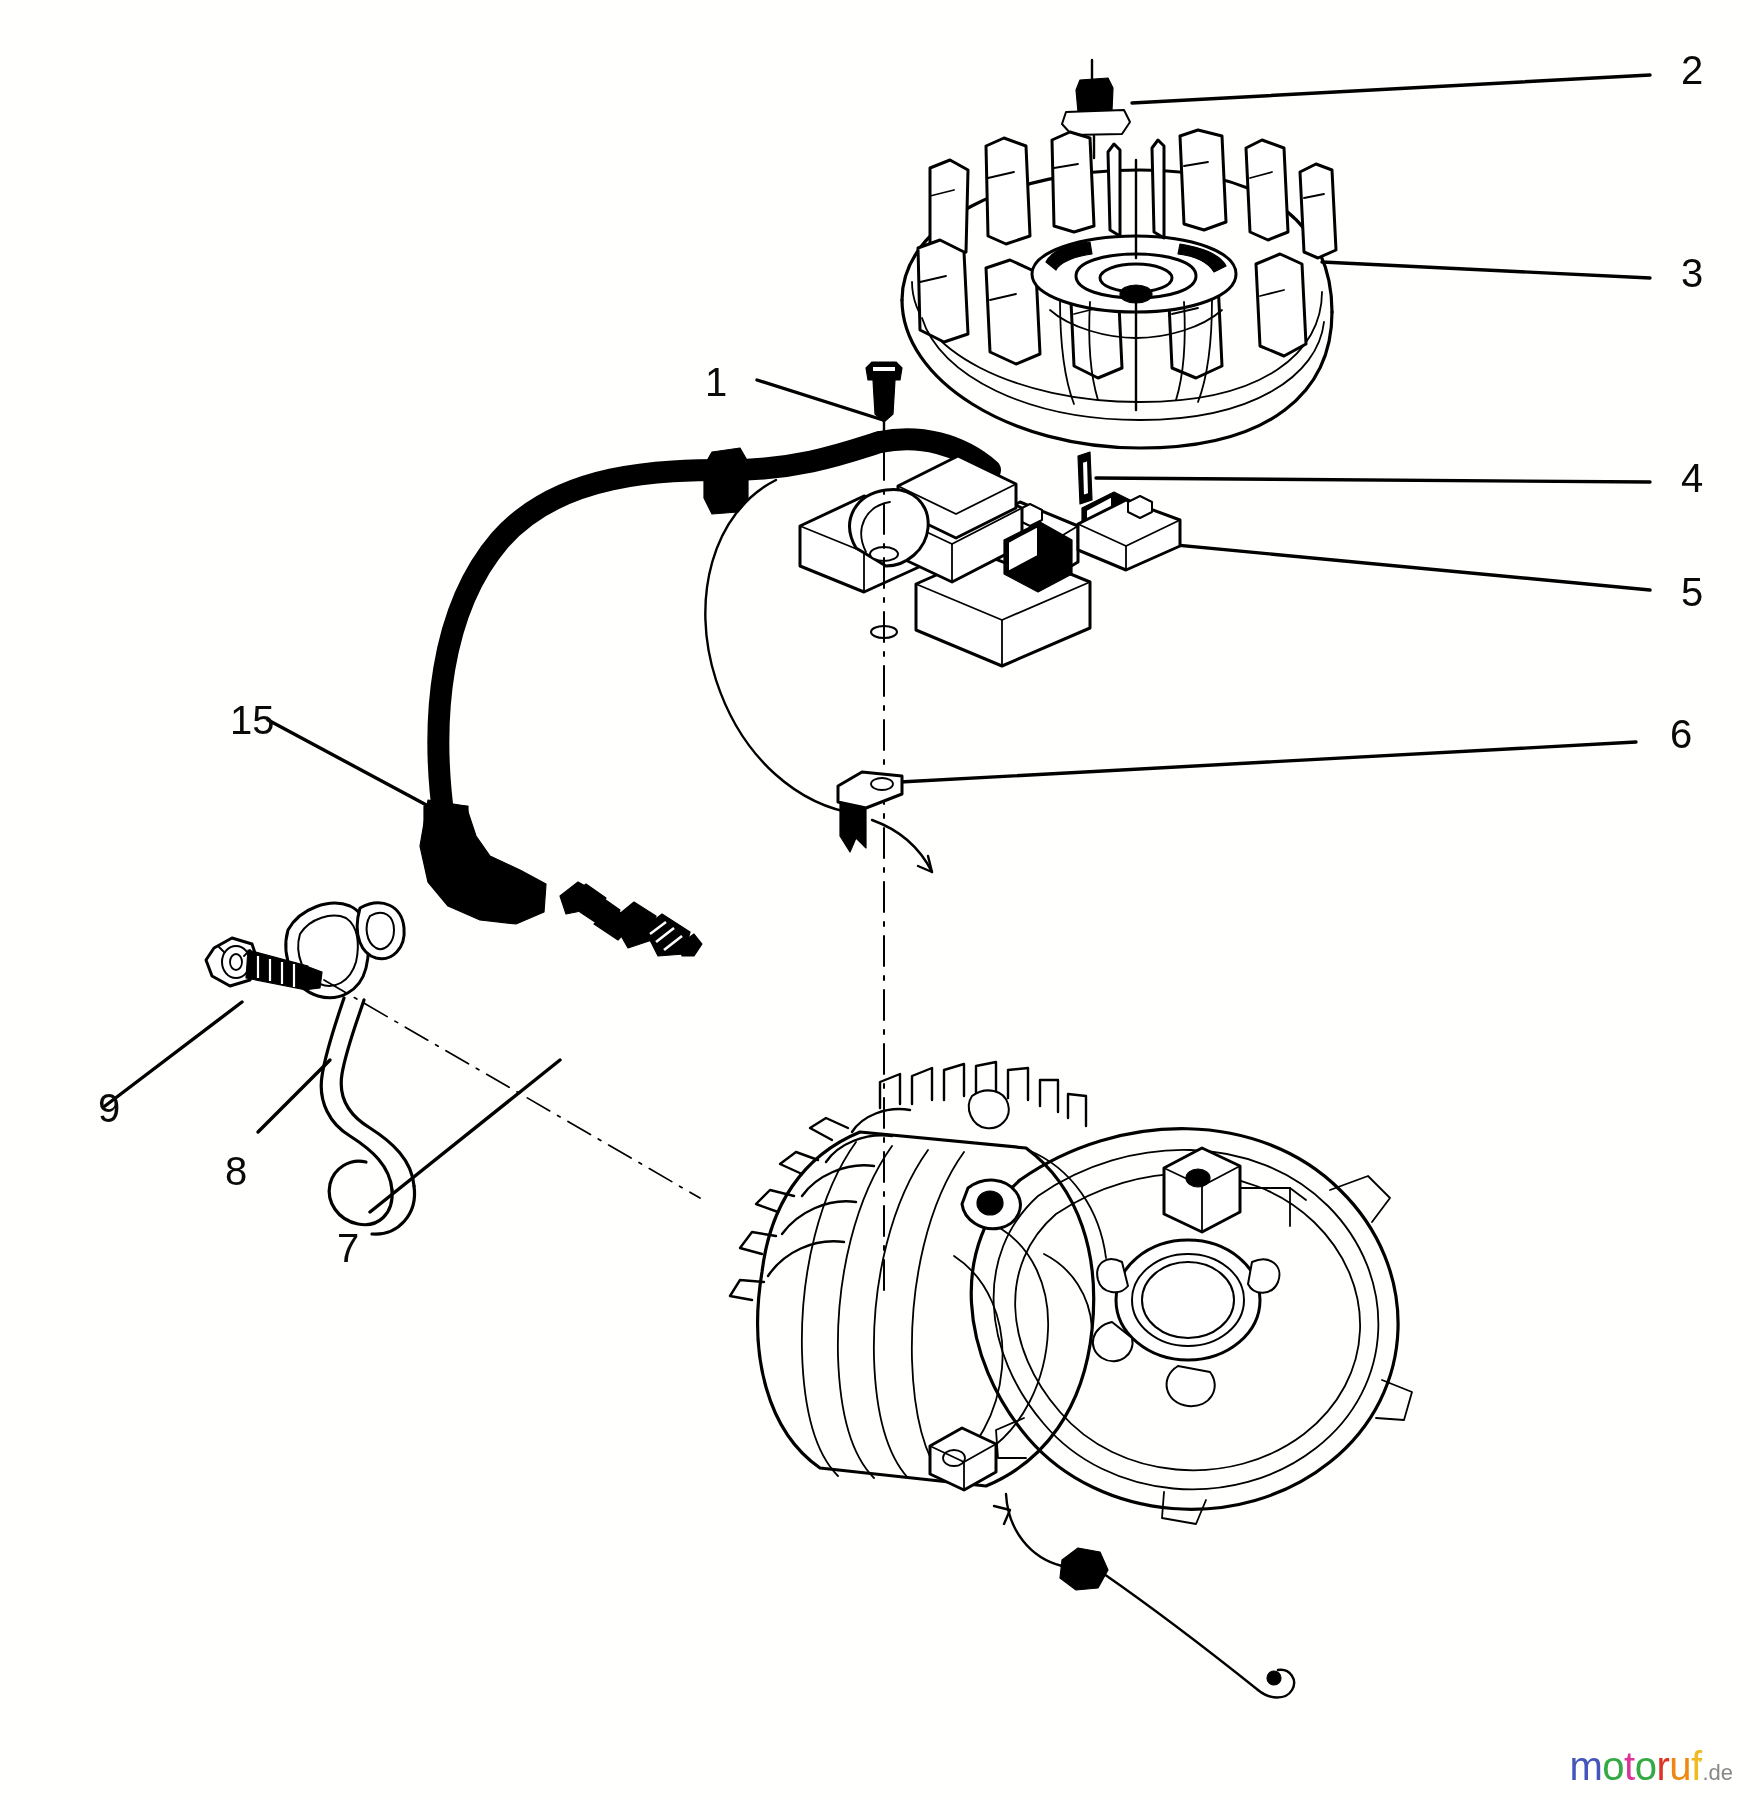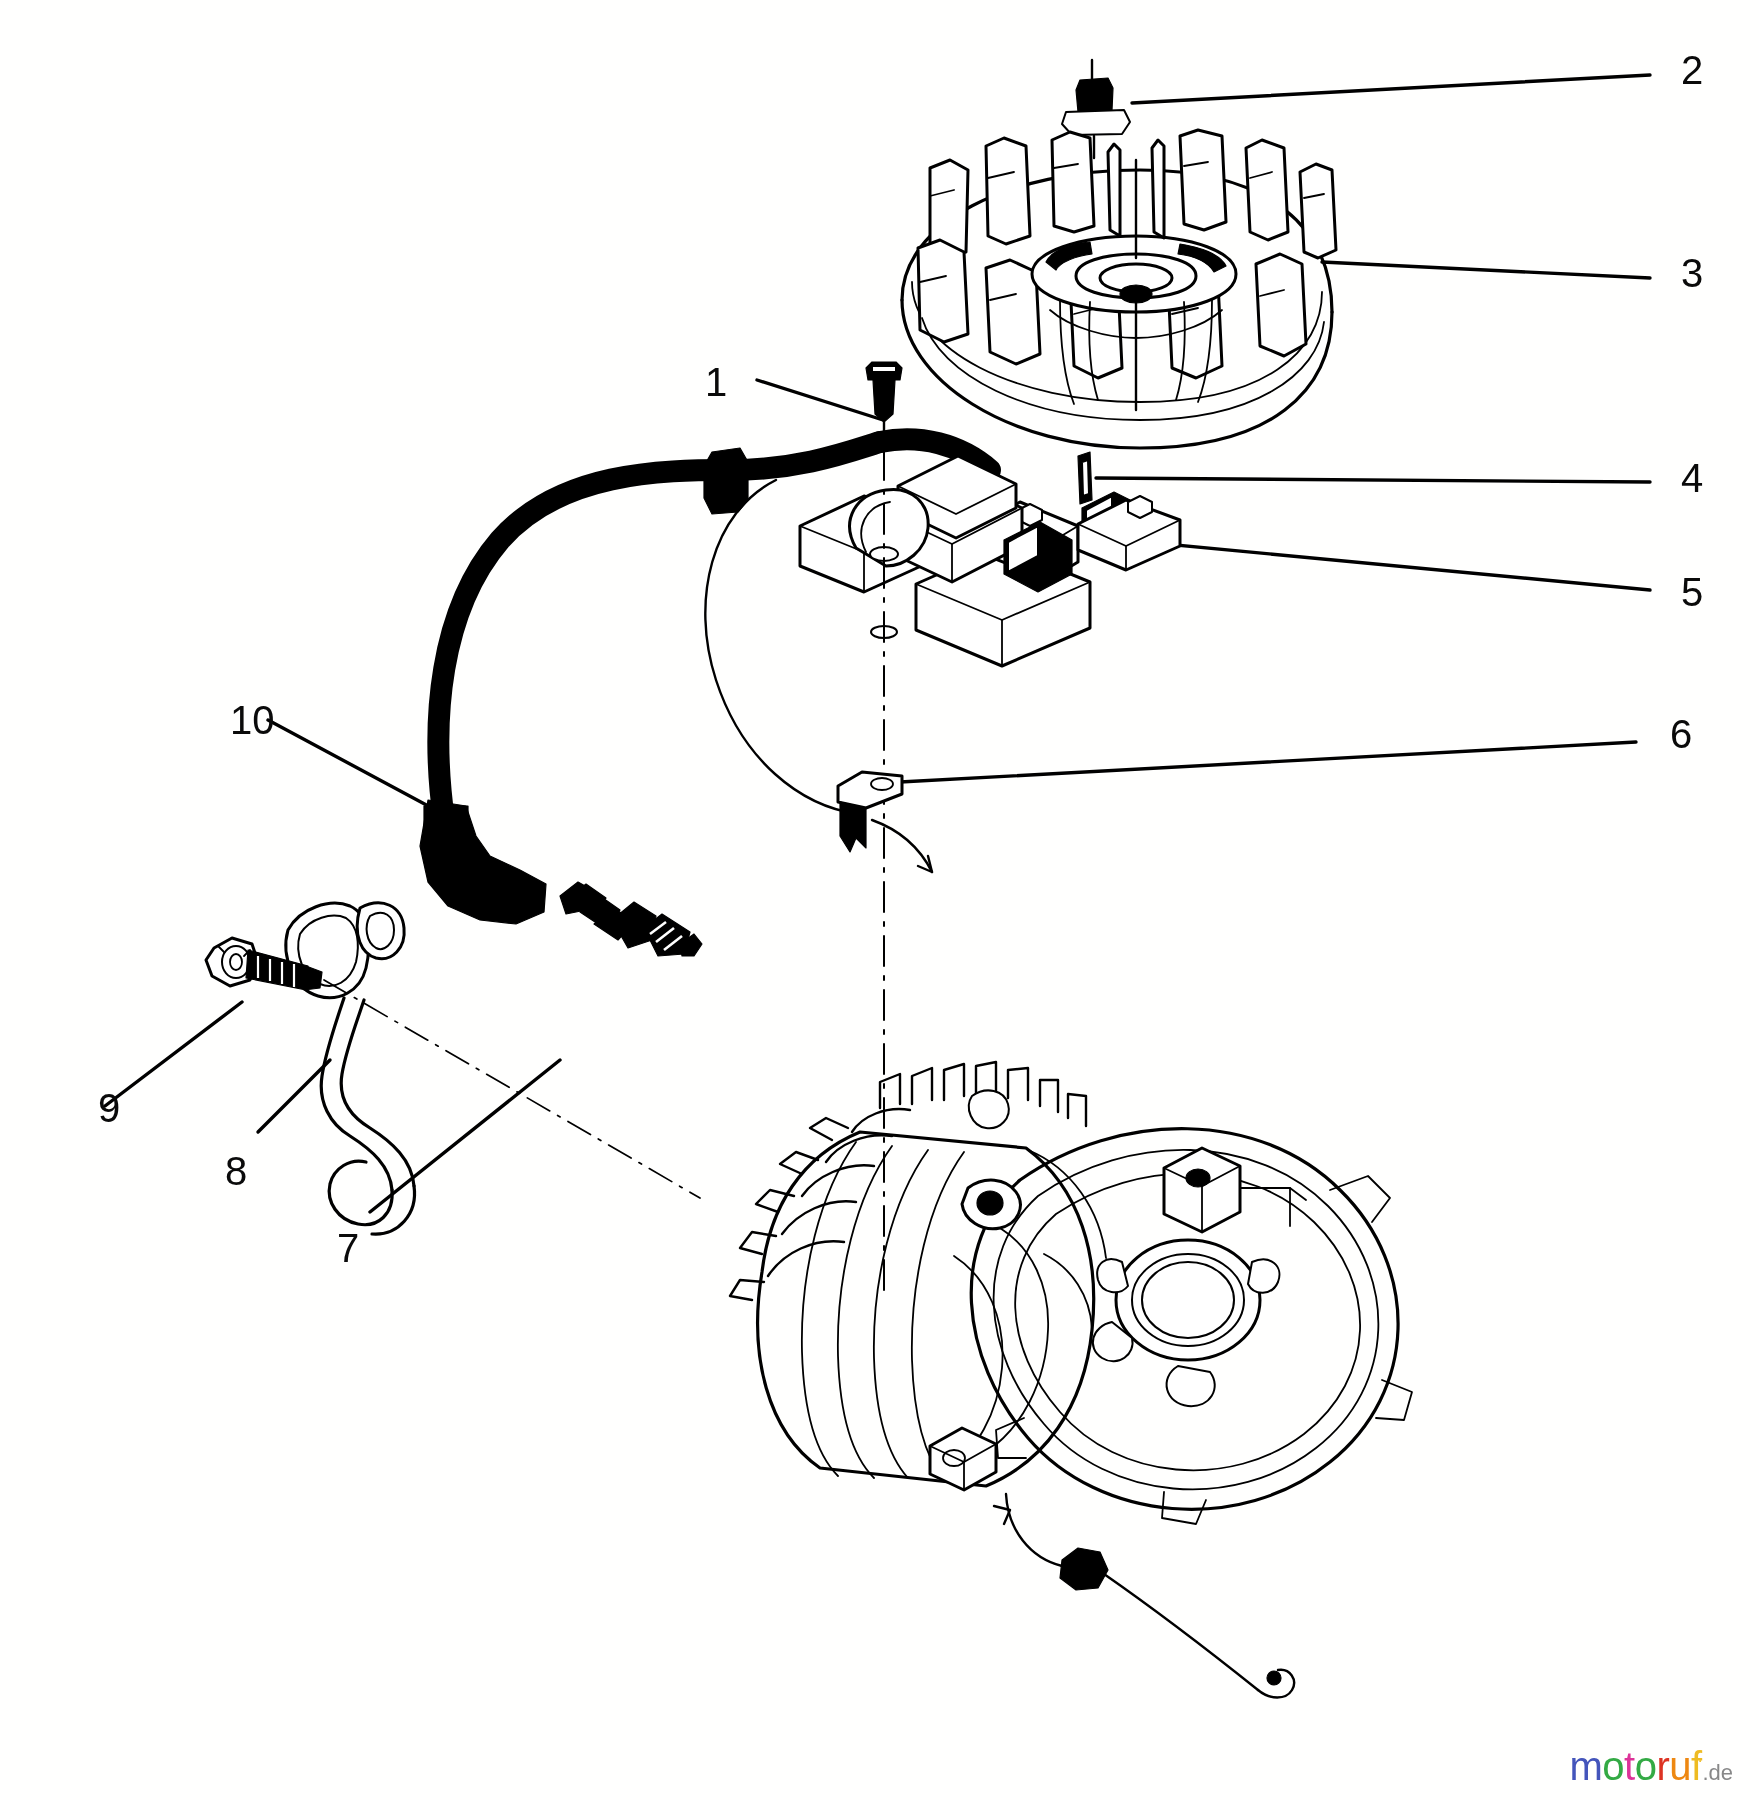--- a/index.html
+++ b/index.html
@@ -505,19 +505,19 @@
 
   <div class="callout-label" style="left:705px; top:362px;">1</div>
   <div class="callout-label" style="left:1681px; top:50px;">2</div>
   <div class="callout-label" style="left:1681px; top:253px;">3</div>
   <div class="callout-label" style="left:1681px; top:458px;">4</div>
   <div class="callout-label" style="left:1681px; top:572px;">5</div>
   <div class="callout-label" style="left:1670px; top:714px;">6</div>
   <div class="callout-label" style="left:337px; top:1228px;">7</div>
   <div class="callout-label" style="left:225px; top:1151px;">8</div>
   <div class="callout-label" style="left:98px; top:1088px;">9</div>
-  <div class="callout-label" style="left:230px; top:700px;">10</div>
+  <div class="callout-label" style="left:230px; top:700px;">15</div>
 
   <div id="watermark">
     <span class="wm-l" style="color: rgb(68, 85, 187);">m</span><span class="wm-l" style="color: rgb(51, 170, 68);">o</span><span class="wm-l" style="color: rgb(221, 51, 153);">t</span><span class="wm-l" style="color: rgb(51, 170, 68);">o</span><span class="wm-l" style="color: rgb(221, 51, 34);">r</span><span class="wm-l" style="color: rgb(238, 136, 17);">u</span><span class="wm-l" style="color: rgb(238, 187, 34);">f</span><span class="wm-dot-accent" style="color: rgb(238, 187, 34);">·</span><span class="wm-tld" style="color: rgb(136, 136, 136);">.de</span>
   </div>
 
 </div>
 
 </body></html>

